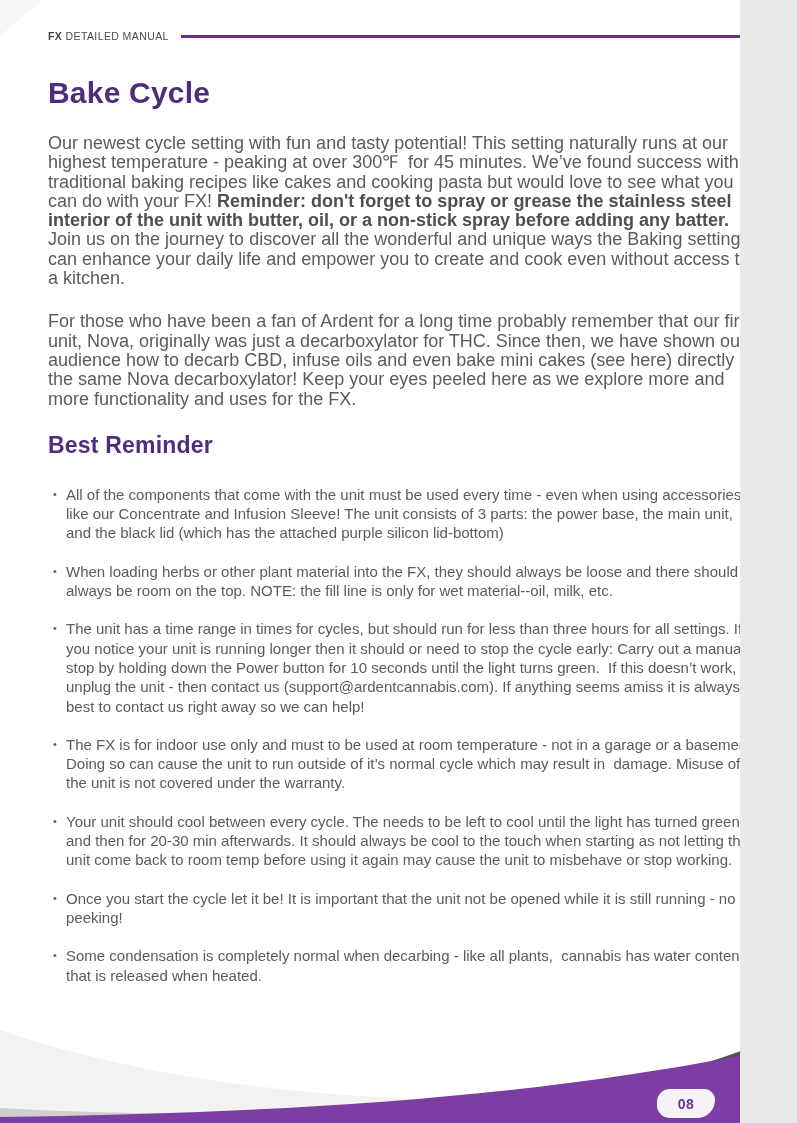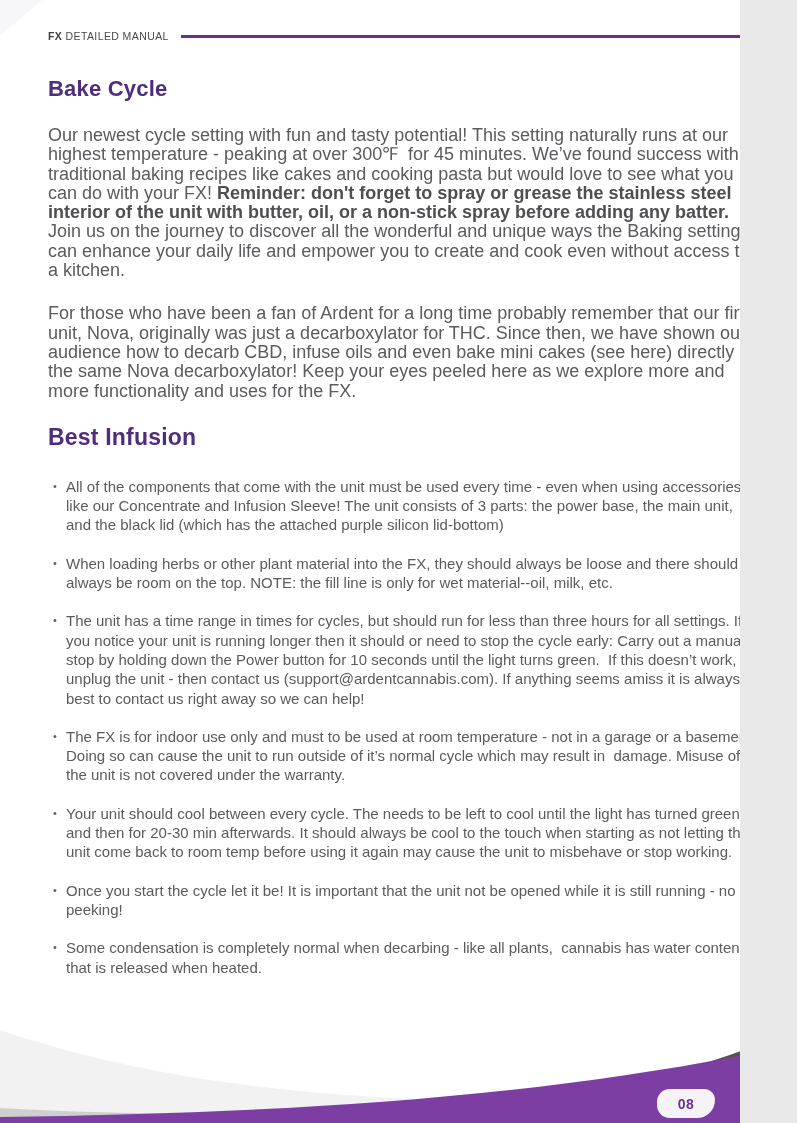--- a/index.html
+++ b/index.html
@@ -30,21 +30,21 @@
   .brand b{font-weight:700;color:#3f3f41;}
   .header-rule{
     flex:1 1 auto;height:3px;background:#692e87;margin-left:12px;
   }
   
   .content{
     position:absolute;top:62px;left:48px;width:709px;
   }
   h1.section-title{
     margin:14px 0 8px 0;
-    font-size:22px;font-weight:700;color:#4f2c7d;
+    font-size:30px;font-weight:700;color:#4f2c7d;
     letter-spacing:.2px;
   }
   .para{
     margin:24px 0 0 0;
     font-size:18px;line-height:19.3px;
     white-space:pre-wrap;
   }
   .para b{color:#4e4f52;}
   a.inline-link{color:inherit;cursor:pointer;}
   h2.section-title{
@@ -92,21 +92,21 @@
   </div>
 
   <div class="content">
 
     <h1 class="section-title">Bake Cycle</h1>
 
     <p class="para"><span>Our newest cycle setting with fun and tasty potential! This setting naturally runs at our highest temperature - peaking at over 300℉  for 45 minutes. We’ve found success with traditional baking recipes like cakes and cooking pasta but would love to see what you can do with your FX! </span><b>Reminder: don't forget to spray or grease the stainless steel  interior of the unit with butter, oil, or a non-stick spray before adding any batter.</b><span> Join us on the journey to discover all the wonderful and unique ways the Baking setting can enhance your daily life and empower you to create and cook even without access to a kitchen.</span></p>
 
     <p class="para"><span>For those who have been a fan of Ardent for a long time probably remember that our first unit, Nova, originally was just a decarboxylator for THC. Since then, we have shown our audience how to decarb CBD, infuse oils and even bake mini cakes (see </span><a class="inline-link">here</a><span>) directly in the same Nova decarboxylator! </span><a class="inline-link">Keep your eyes peeled here</a><span> as we explore more and more functionality and uses for the FX.</span></p>
 
-    <h2 class="section-title">Best Infusion</h2>
+    <h2 class="section-title">Best Reminder</h2>
 
     <ul class="bullets">
       <li>
         <span class="bullet-marker">•</span>
         <span><span>All of the components that come with the unit must be used every time - even when using accessories, like our </span><a class="inline-link">Concentrate and Infusion Sleeve</a><span>! The unit consists of 3 parts: the power base, the main unit, and the black lid (which has the attached purple silicon lid-bottom)</span></span>
       </li>
       <li>
         <span class="bullet-marker">•</span>
         <span>When loading herbs or other plant material into the FX, they should always be loose and there should always be room on the top. NOTE: the fill line is only for wet material--oil, milk, etc.</span>
       </li>

